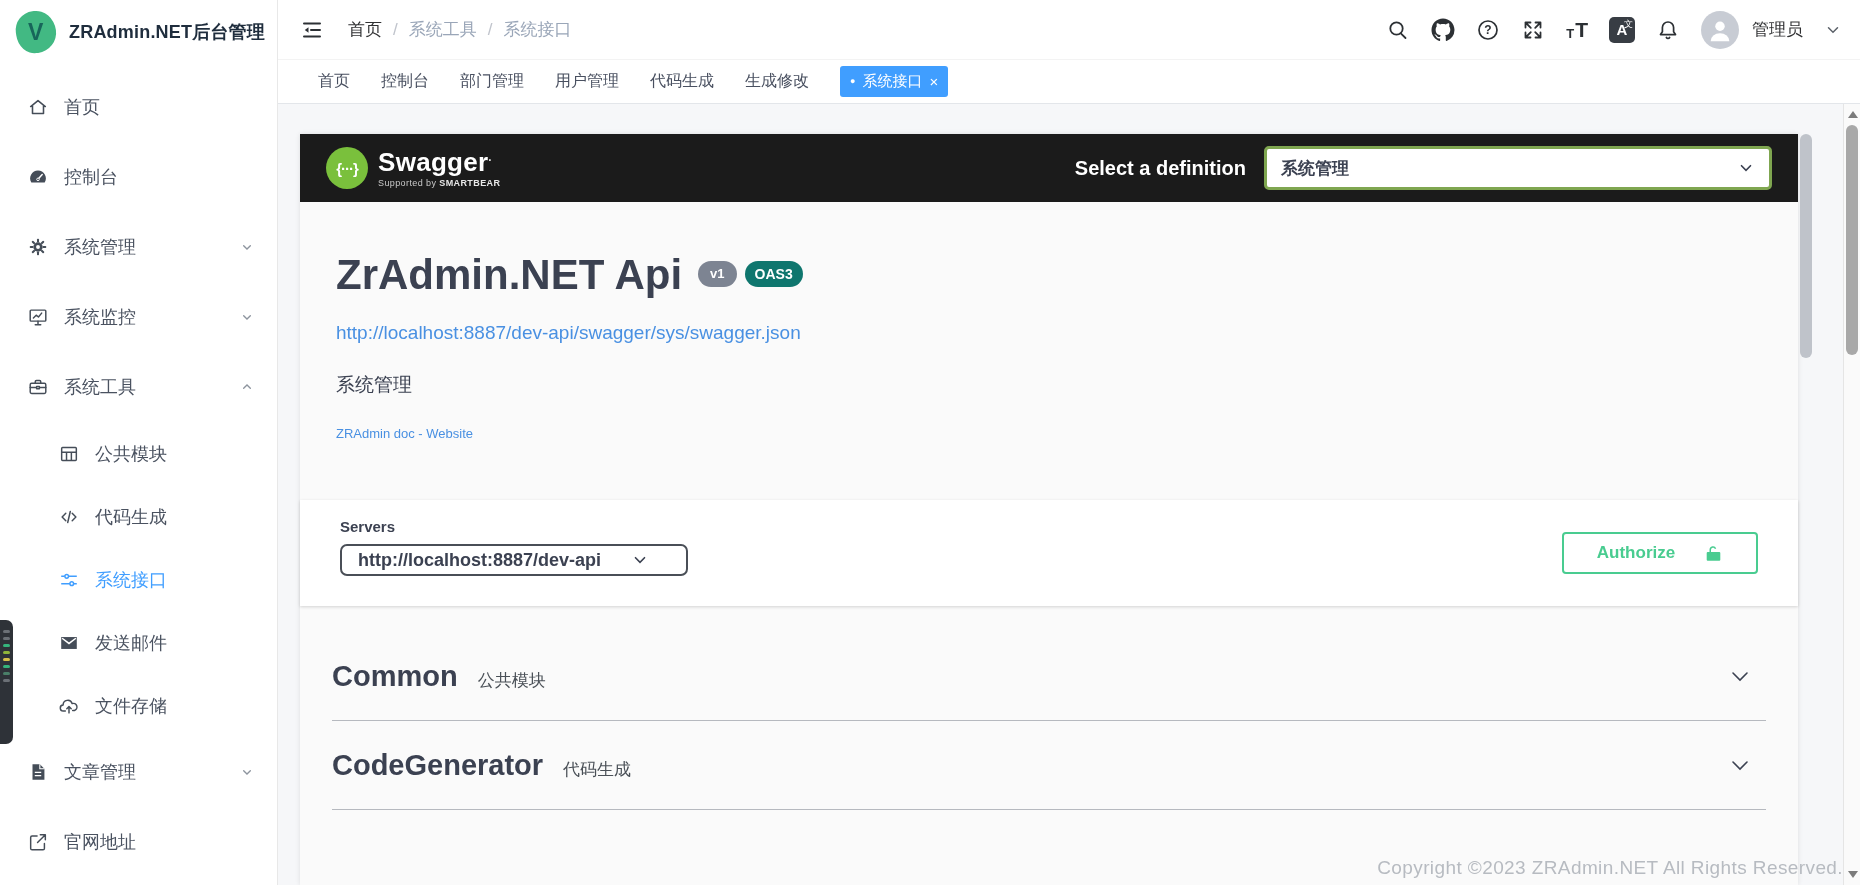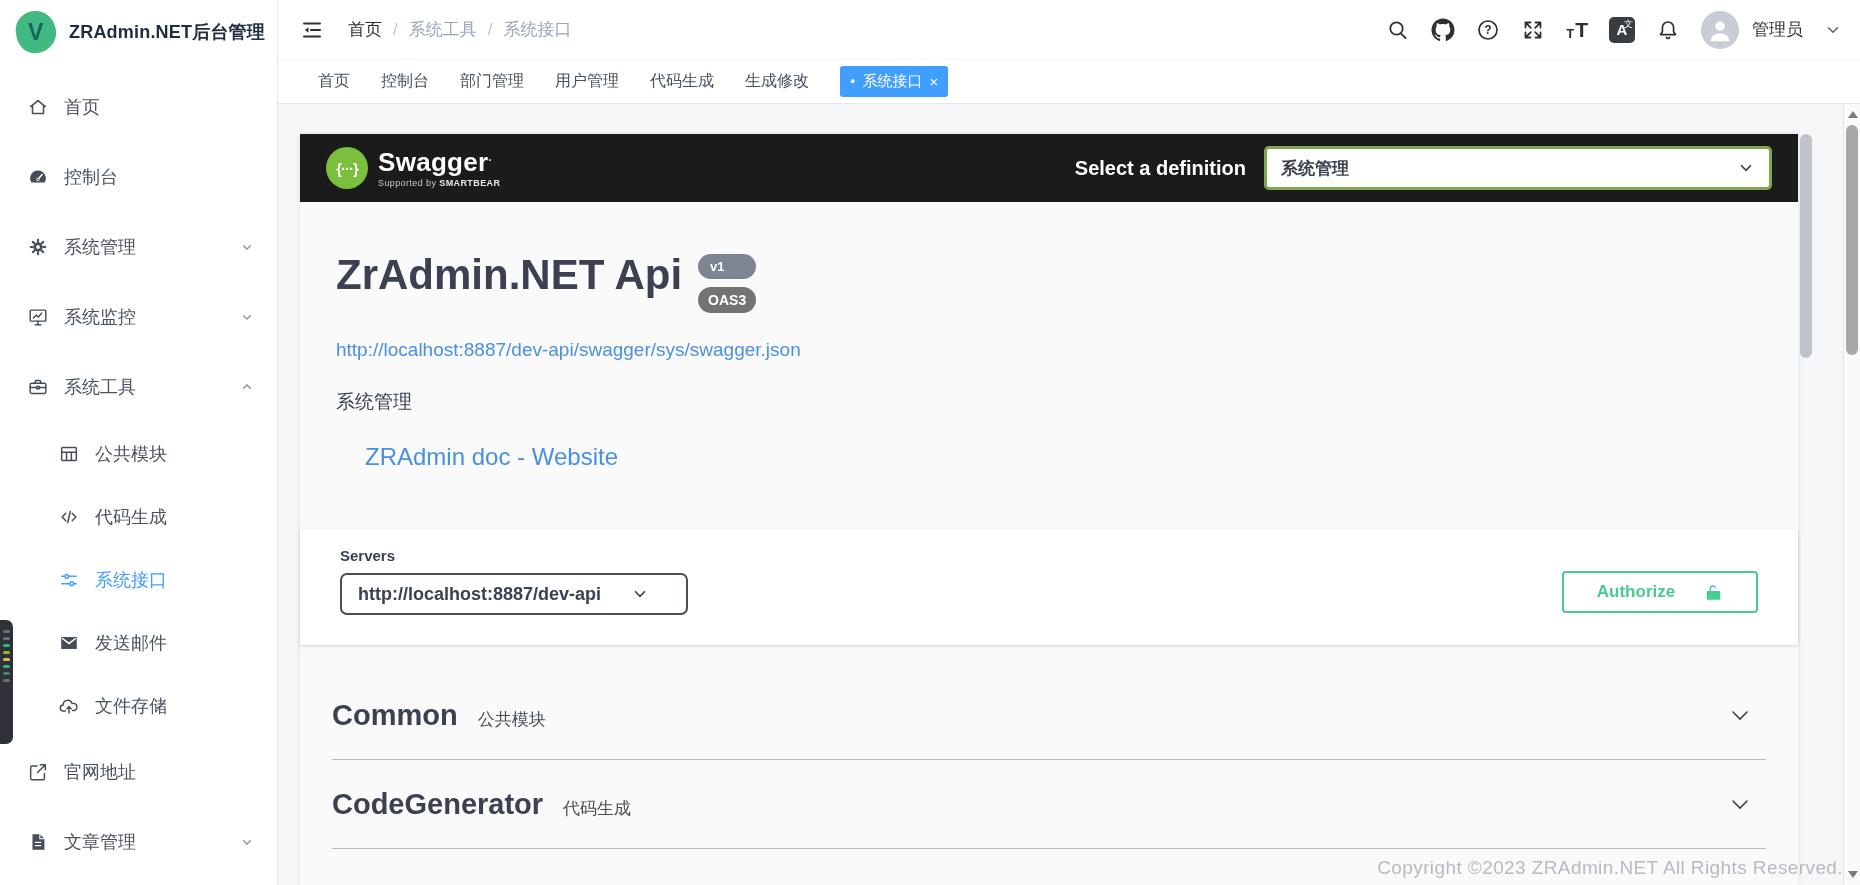--- a/index.html
+++ b/index.html
@@ -83,35 +83,35 @@
   .def-label { color:#fff; font-weight:bold; font-size:20px; white-space:nowrap; }
   .def-select { width:508px; height:44px; background:#fff; border:3px solid #7fa650; border-radius:5px;
                 display:flex; align-items:center; padding:0 14px; cursor:pointer; }
   .def-select span { font-size:17px; font-weight:bold; color:#3b4151; }
   .sel-chev { margin-left:auto; width:18px; height:18px; color:#3b4151; }
   .sel-chev svg { width:100%; height:100%; }
 
   .swg-info { padding:52px 36px 58px; }
   .api-title-row { display:flex; align-items:flex-start; gap:16px; }
   .api-title { font-size:42px; font-weight:bold; color:#3b4151; line-height:1;text-align:right; }
-  .badges { display:flex; gap:8px; margin-top:0;flex-direction:column; }
+  .badges { display:flex; gap:8px; margin-top:7px; }
   .badge-v { background:#7d8492; color:#fff; font-size:13px; font-weight:bold;
              padding:5px 12px; border-radius:40px; }
-  .badge-oas { background:#737373; color:#fff; font-size:14px; font-weight:bold;
+  .badge-oas { background:#0f766e; color:#fff; font-size:14px; font-weight:bold;
                padding:5px 10px; border-radius:40px; }
   .spec-link { display:inline-block; margin-top:26px; color:#4990e2; font-size:19px;
                text-decoration:none; cursor:pointer; }
   .api-desc { margin-top:28px; font-size:19px; color:#3b4151; }
-  .doc-link { display:inline-block; margin-top:28px; color:#4990e2; font-size:24px;
-              text-decoration:none; cursor:pointer;margin-left:29px; }
+  .doc-link { display:inline-block; margin-top:28px; color:#4990e2; font-size:13px;
+              text-decoration:none; cursor:pointer; }
 
   .scheme-row { background:#fff; box-shadow:0 1px 3px rgba(0,0,0,.16); padding:18px 40px 30px;
                 display:flex; align-items:flex-end; justify-content:space-between; }
   .servers-label { font-size:15px; font-weight:bold; color:#3b4151; margin-bottom:9px; }
-  .server-select { min-width:348px; height:42px; background:#fff; border:2px solid #4a4f57;
+  .server-select { min-width:348px; height:32px; background:#fff; border:2px solid #4a4f57;
                    border-radius:7px; display:flex; align-items:center; padding:0 16px; cursor:pointer; }
   .server-select span { font-size:18px; font-weight:bold; color:#3b4151; }
   .server-select .sel-chev { margin-left:30px; }
   .authorize-btn { width:196px; height:42px; border:2px solid #49cc90; border-radius:4px;
                    background:transparent; color:#49cc90; font-weight:bold; font-size:17px;
                    display:flex; align-items:center; justify-content:center; gap:28px;
                    cursor:pointer; margin-bottom:2px; font-family:inherit; }
   .authorize-btn svg { width:20px; height:20px; }
 
   .sections { padding:26px 32px 0; }
@@ -274,42 +274,42 @@
           <svg viewBox="0 0 24 24" fill="none" stroke="currentColor" stroke-width="1.6" stroke-linecap="round" stroke-linejoin="round">
               <path d="M8 17.5H6a3.3 3.3 0 0 1-.4-6.6A5 5 0 0 1 15.4 9.4 3.8 3.8 0 0 1 18 16.9h-2"></path>
               <path d="M12 19.5V13M9.6 15 12 12.6 14.4 15"></path>
             </svg>
           </span>
         <span>文件存储</span>
       </div>
 
       <div class="menu-item">
         <span class="mi-icon">
-          <svg viewBox="0 0 24 24" fill="none" stroke="currentColor" stroke-width="1.6" stroke-linecap="round" stroke-linejoin="round">
-              <path d="M19 13.5V19a1.5 1.5 0 0 1-1.5 1.5h-12A1.5 1.5 0 0 1 4 19V7a1.5 1.5 0 0 1 1.5-1.5H11"></path>
-              <path d="M14.5 4H20v5.5M20 4l-8.5 8.5"></path>
-            </svg>
-          </span>
-        <span>官网地址</span>
-      </div>
-
-      <div class="menu-item">
-        <span class="mi-icon">
           <svg viewBox="0 0 24 24">
               <path fill="currentColor" d="M6 3.5h8l5 5v12H6z"></path>
               <path d="M14 3.5v5h5" fill="none" stroke="#fff" stroke-width="1.2"></path>
               <path d="M8.5 12.5h7M8.5 16h7" stroke="#fff" stroke-width="1.4"></path>
             </svg>
           </span>
         <span>文章管理</span>
         <span class="mi-arrow">
           <svg viewBox="0 0 24 24" fill="none" stroke="currentColor" stroke-width="2" stroke-linecap="round">
               <path d="m7 10 5 5 5-5"></path>
             </svg>
           </span>
+      </div>
+
+      <div class="menu-item">
+        <span class="mi-icon">
+          <svg viewBox="0 0 24 24" fill="none" stroke="currentColor" stroke-width="1.6" stroke-linecap="round" stroke-linejoin="round">
+              <path d="M19 13.5V19a1.5 1.5 0 0 1-1.5 1.5h-12A1.5 1.5 0 0 1 4 19V7a1.5 1.5 0 0 1 1.5-1.5H11"></path>
+              <path d="M14.5 4H20v5.5M20 4l-8.5 8.5"></path>
+            </svg>
+          </span>
+        <span>官网地址</span>
       </div>
 
     </nav>
   </aside>
 
   <div class="floating-widget">
     <i style="background:#6b7076"></i>
     <i style="background:#6b7076"></i>
     <i style="background:#35b57c"></i>
     <i style="background:#8fb53a"></i>

